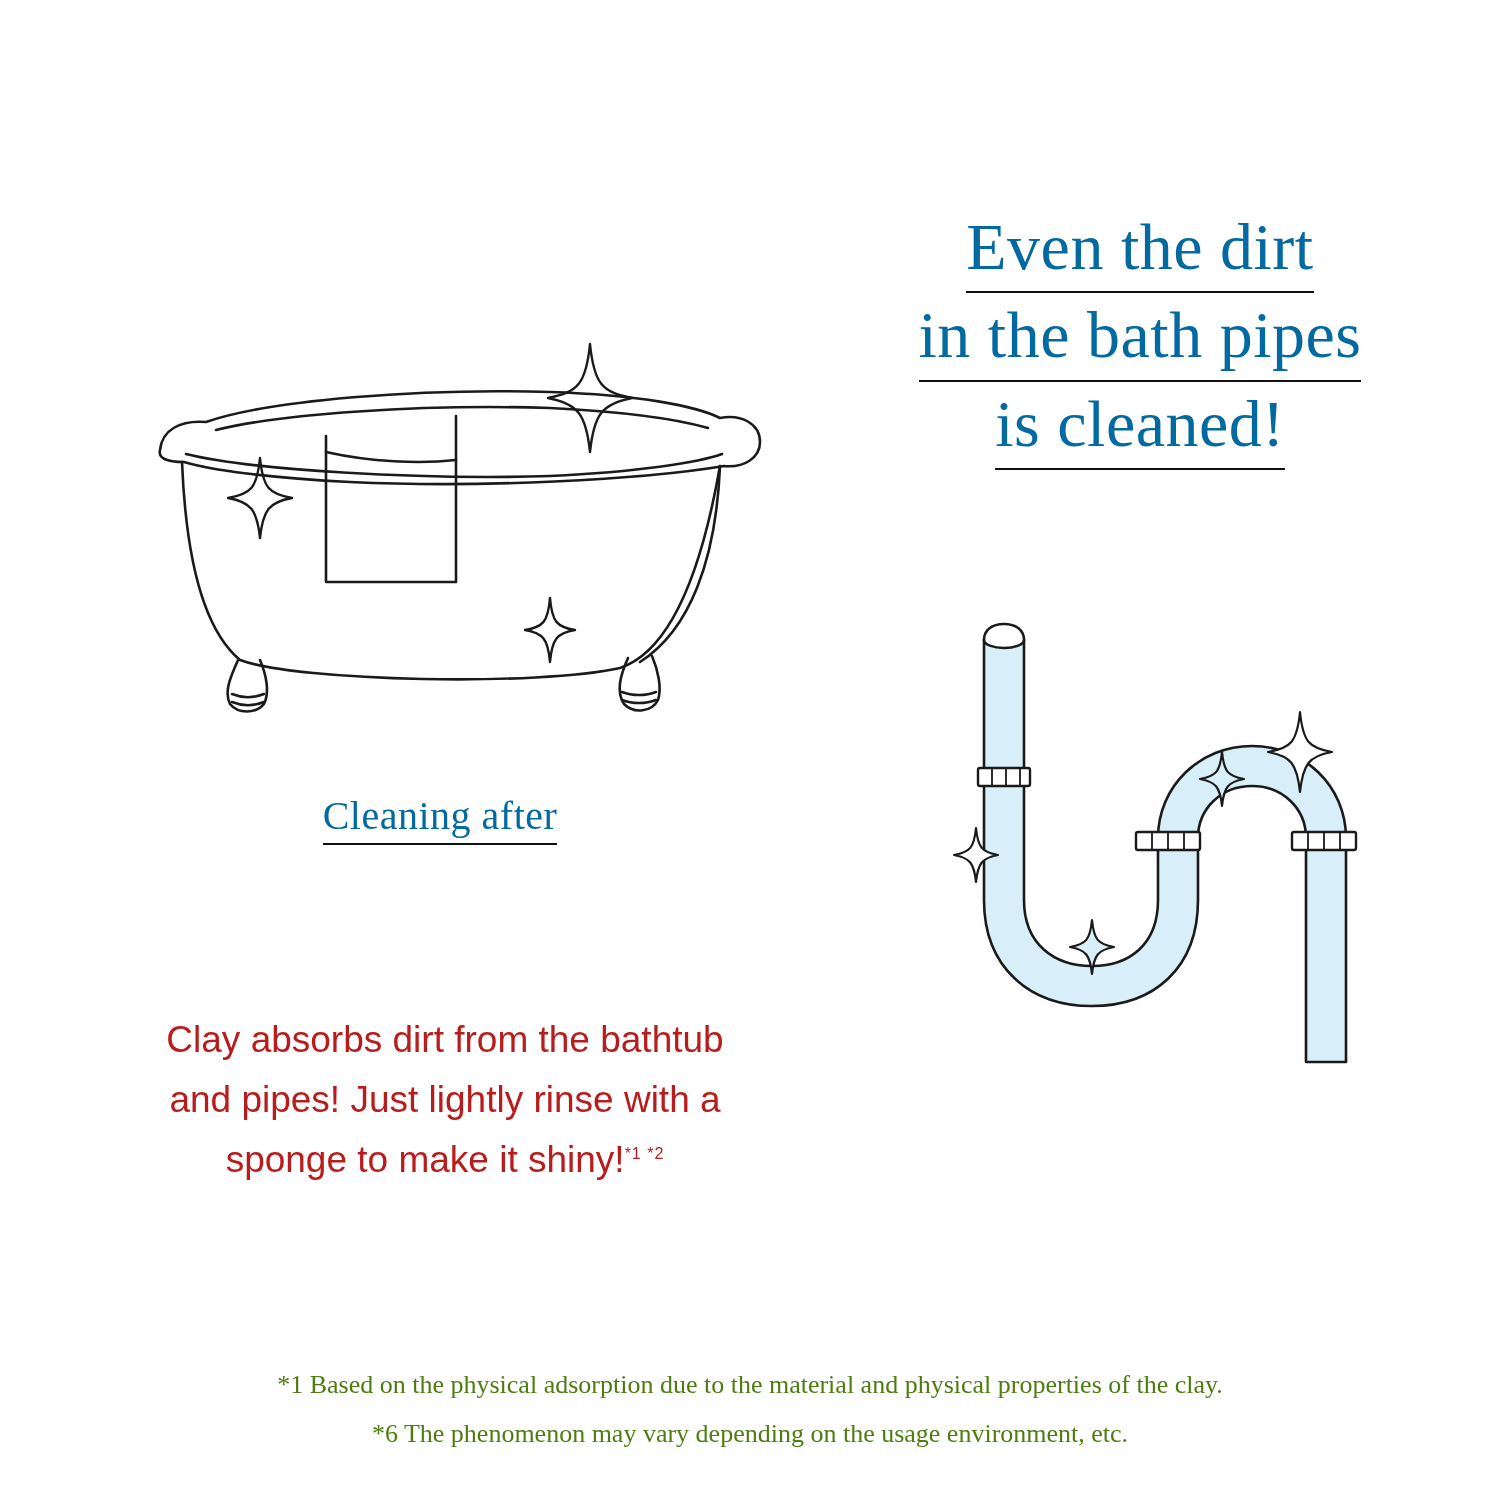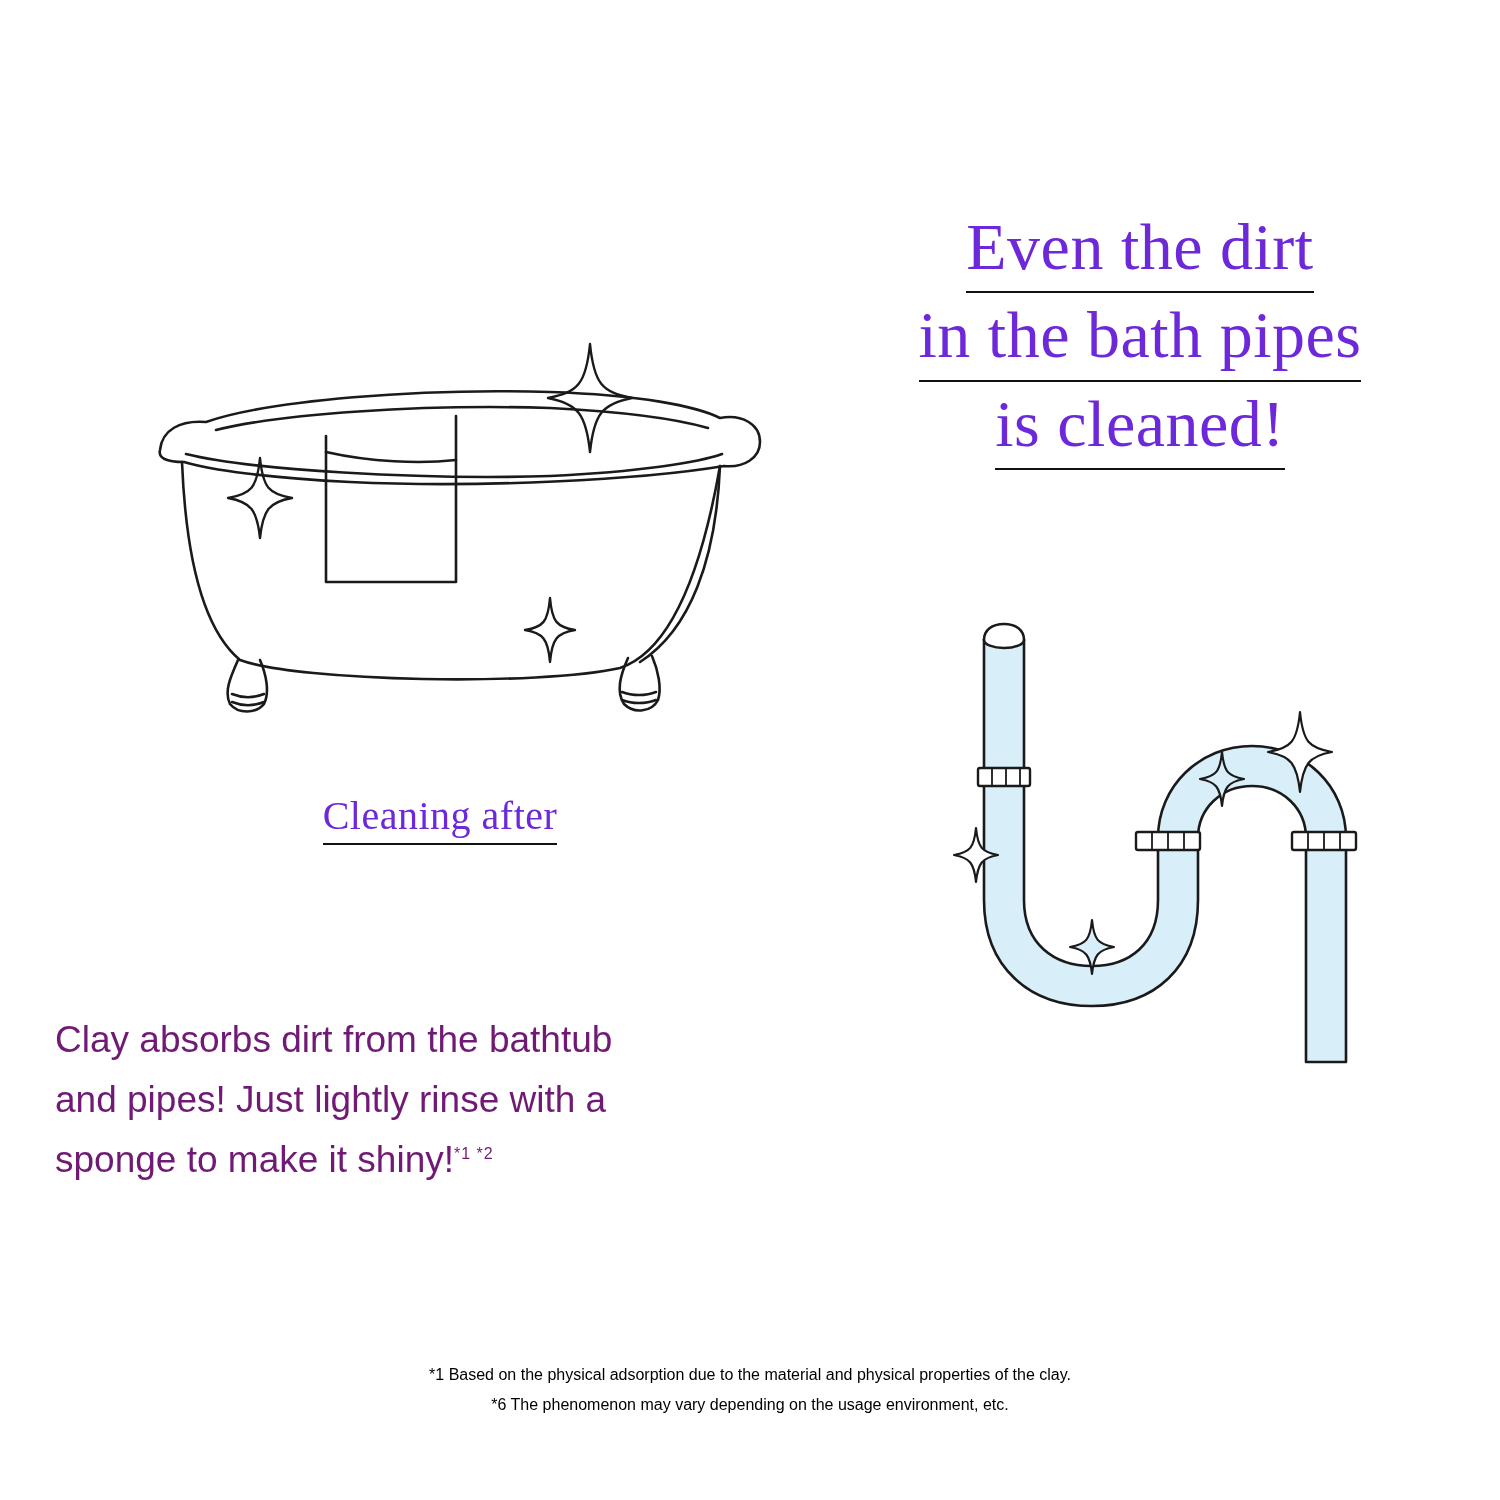--- a/index.html
+++ b/index.html
@@ -14,21 +14,21 @@
     background: #ffffff;
     overflow: hidden;
     font-family: "Liberation Sans", sans-serif;
     color: #1a1a1a;
   }
 
   
   .serif-heading {
     font-family: "Liberation Serif", serif;
     font-weight: 400;
-    color: #6d28d9;
+    color: #0369a1;
     letter-spacing: 0.5px;
     line-height: 1.28;
     text-align: center;
   }
   .serif-heading .line {
     display: block;
     position: relative;
     white-space: nowrap;
   }
   .serif-heading .line span.u {
@@ -54,44 +54,45 @@
     width: 760px;
     font-size: 40px;
   }
 
   
   #body-paragraph {
     position: absolute;
     left: 55px;
     top: 1010px;
     width: 780px;
+    text-align: center;
     font-size: 37px;
     line-height: 1.62;
-    color: #701a75;
+    color: #b91c1c;
     font-family: "Liberation Sans", sans-serif;
   }
   #body-paragraph .sup {
     font-size: 16px;
     vertical-align: super;
     letter-spacing: 1px;
   }
 
   
   .footnotes {
     position: absolute;
     left: 0;
     top: 1360px;
     width: 1500px;
     text-align: center;
   }
   .footnote {
-    font-size: 16px;
-    color: #000000;
+    font-size: 26px;
+    color: #4d7c0f;
     line-height: 1.9;
-    font-family: Liberation Sans, sans-serif;
+    font-family: Liberation Serif, serif;
   }
 
   
   #bathtub-illustration {
     position: absolute;
     left: 120px;
     top: 330px;
     width: 680px;
     height: 420px;
   }

